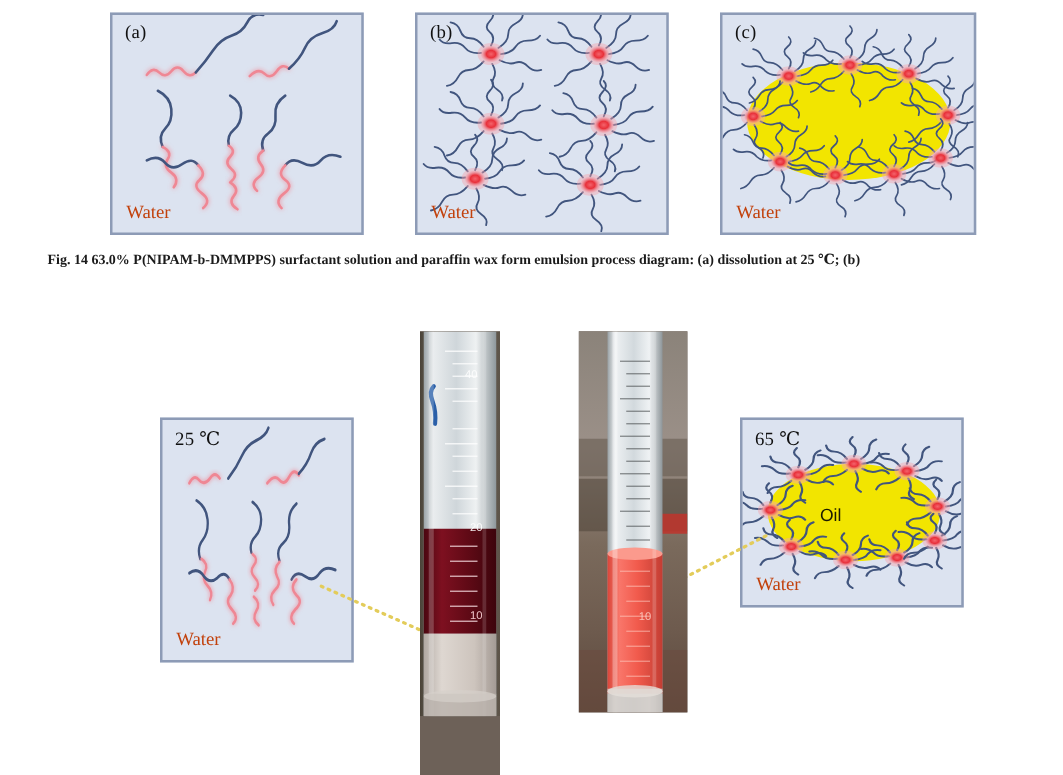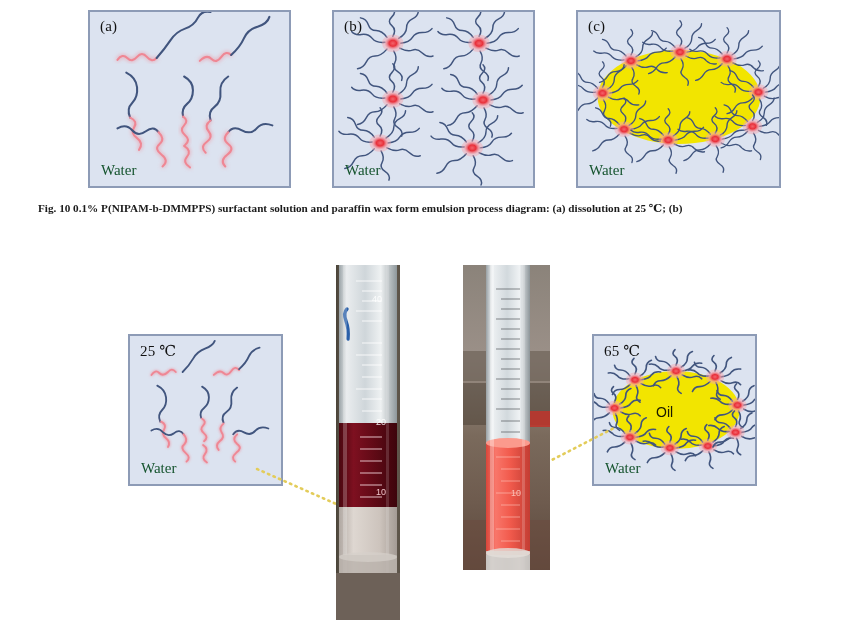--- a/index.html
+++ b/index.html
@@ -47,21 +47,21 @@
     font-family: "Liberation Serif", "DejaVu Serif", serif;
     color: #111;
     letter-spacing: .2px;
   }
   .panel-foot {
     position: absolute;
     left: 11px;
     bottom: 7px;
     font-size: 15px;
     font-family: "Liberation Serif", "DejaVu Serif", serif;
-    color: #14532d;
+    color: #c2410c;
   }
   .oil-label {
     position: absolute;
     font-size: 14px;
     font-family: Liberation Sans, sans-serif;
     color: #1a1a00;
   }
 
   
   .caption {
@@ -207,24 +207,24 @@
       <use href="#micelleC" x="47" y="120"></use>
       <use href="#micelleC" x="92" y="131"></use>
       <use href="#micelleC" x="140" y="130"></use>
       <use href="#micelleC" x="178" y="117"></use>
     </svg>
     <span class="panel-tag">(c)</span>
     <span class="panel-foot">Water</span>
   </div>
 
   <div class="caption" style="left:38px; top:201px; width:778px;">
-    <span class="cap-line">Fig. 10  0.1% P(NIPAM-b-DMMPPS) surfactant solution and paraffin wax form emulsion process diagram: (a) dissolution at 25 ℃; (b)</span>
-  </div>
-
-  <div class="panel" style="left:128px; top:334px; width:155px; height:152px;">
+    <span class="cap-line">Fig. 14  63.0% P(NIPAM-b-DMMPPS) surfactant solution and paraffin wax form emulsion process diagram: (a) dissolution at 25 ℃; (b)</span>
+  </div>
+
+  <div class="panel" style="left:128px; top:334px; width:155px; height:196px;">
     <svg viewBox="0 0 155 152" preserveAspectRatio="none">
       <defs>
         <filter id="glowD" x="-60%" y="-60%" width="220%" height="220%">
           <feGaussianBlur stdDeviation="1.8" result="b"></feGaussianBlur>
           <feMerge>
               <feMergeNode in="b"></feMergeNode>
               <feMergeNode in="SourceGraphic"></feMergeNode>
             </feMerge>
         </filter>
       </defs>
@@ -250,21 +250,21 @@
         <path d="M142,95 q-8,-3 -13,2 q-5,6 -12,2 q-7,-4 -11,2" stroke="#41557e"></path>
         <path d="M110,101 q-6,5 0,10 q6,4 -1,9 q-6,5 -1,9" stroke="#ef8794" filter="url(#glowD)"></path>
 
         <path d="M75,112 q6,4 2,9 q-4,5 2,9" stroke="#ef8794" filter="url(#glowD)"></path>
       </g>
     </svg>
     <span class="panel-tag">25 ℃</span>
     <span class="panel-foot">Water</span>
   </div>
 
-  <div class="panel" style="left:592px; top:334px; width:165px; height:152px;">
+  <div class="panel" style="left:592px; top:334px; width:179px; height:152px;">
     <svg viewBox="0 0 157 152" preserveAspectRatio="none">
       <defs>
         <radialGradient id="coreE">
           <stop offset="0%" stop-color="#f4636b"></stop>
           <stop offset="45%" stop-color="#e8303a"></stop>
           <stop offset="100%" stop-color="#f5a3ad" stop-opacity="0.25"></stop>
         </radialGradient>
         <g id="micelleE">
           <g fill="none" stroke="#41557e" stroke-width="1.6" stroke-linecap="round">
             <path d="M0,-6 q3,-6 -1,-9 q-4,-3 0,-7"></path>

